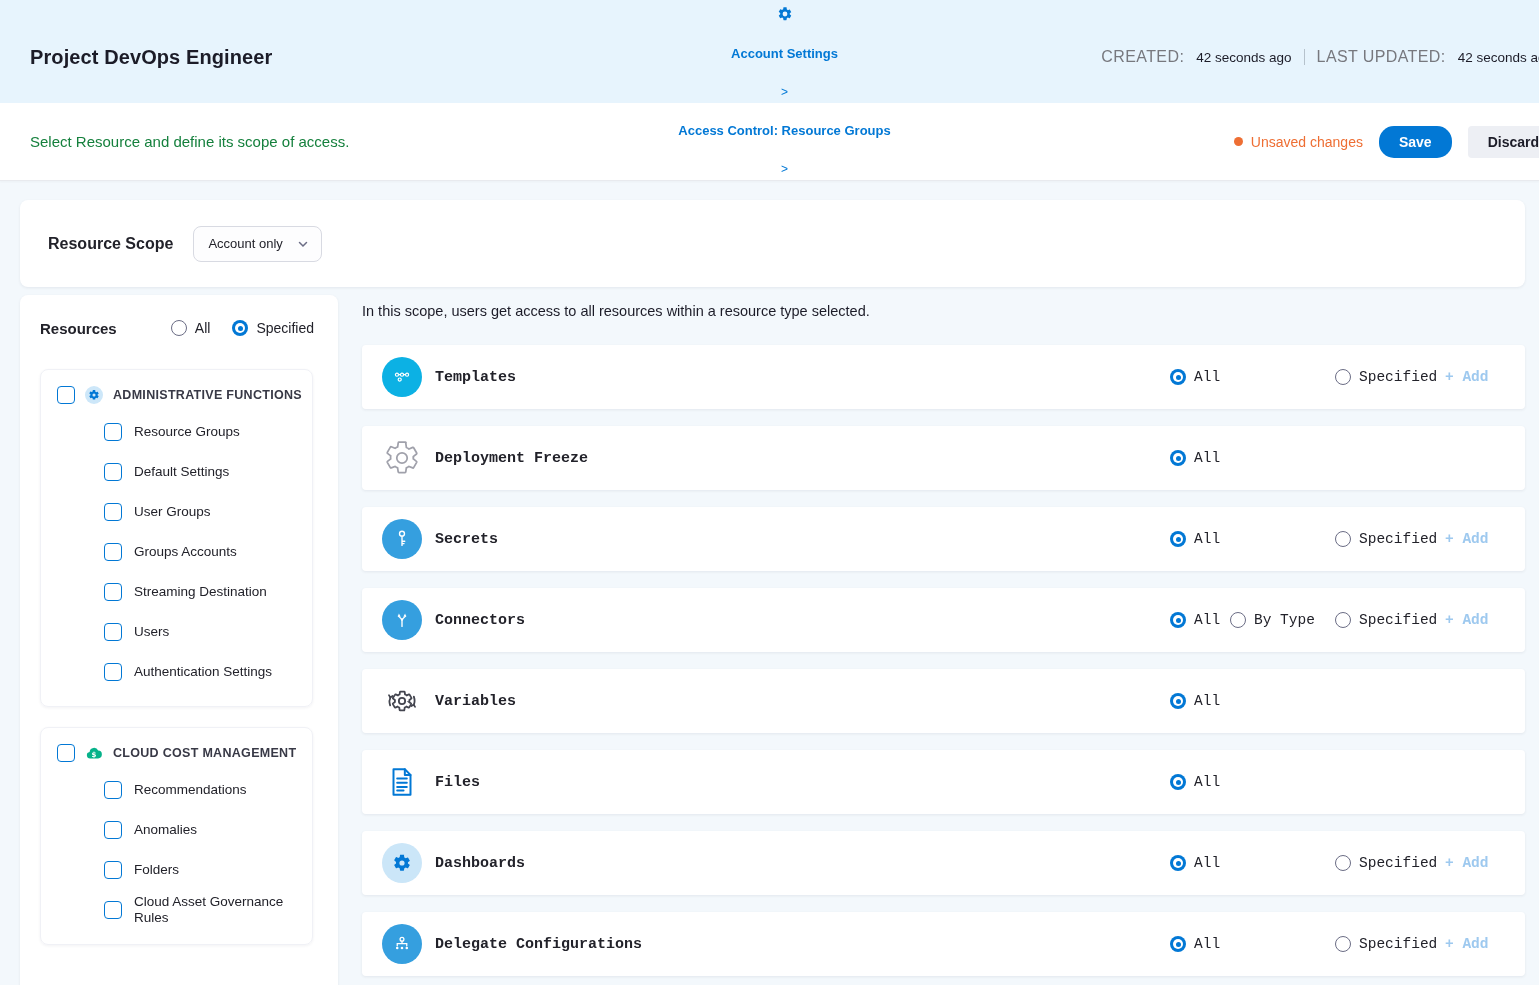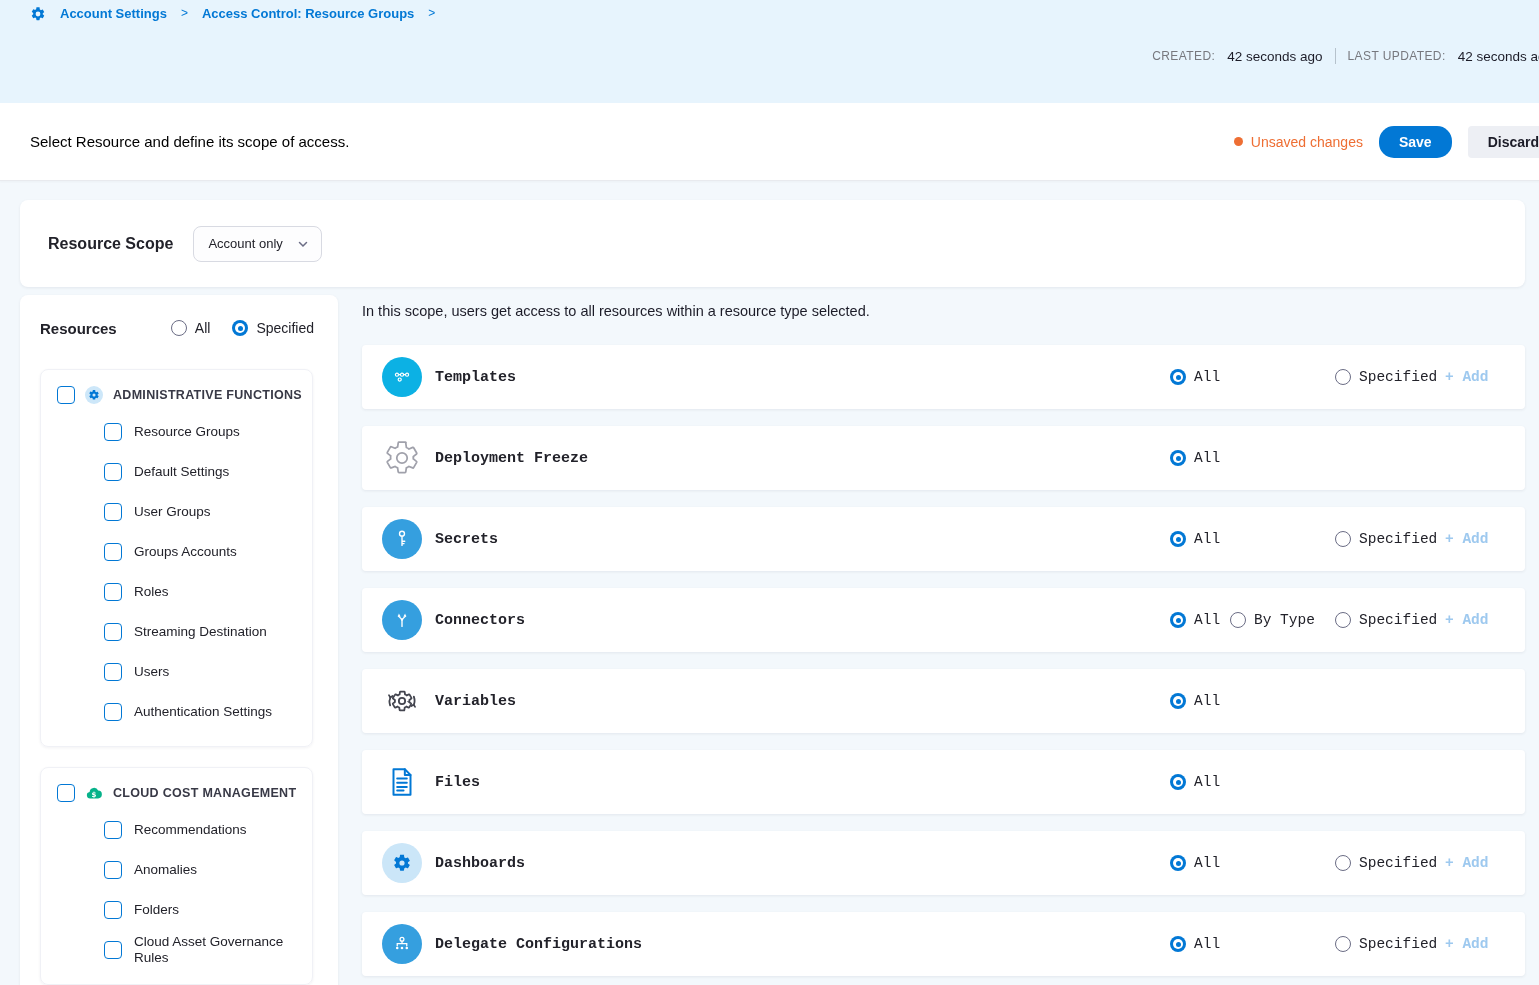--- a/index.html
+++ b/index.html
@@ -5,35 +5,35 @@
   * { margin:0; padding:0; box-sizing:border-box; }
   html,body { width:1539px; height:985px; overflow:hidden; }
   body {
     font-family:"Liberation Sans","DejaVu Sans",sans-serif;
     color:#22222a; background:#f3f8fc;
   }
   .page { width:1539px; height:985px; display:flex; flex-direction:column; }
 
   
   .topbar { background:#e7f4fd; height:103px; padding:6px 0 0 30px; flex:none; position:relative; }
-  .breadcrumb { display:flex; align-items:flex-start; gap:14px; font-size:13px; font-weight:600; color:#0278d5; height:22px; }
+  .breadcrumb { display:flex; align-items:center; gap:24px; font-size:13px; font-weight:600; color:#0278d5; height:22px;flex-direction:column; }
   .crumb-link { color:#0278d5; cursor:pointer; }
   .crumb-sep { color:#0278d5; font-weight:400; font-size:12px; }
   .bc-gear { width:16px; height:16px; display:inline-flex; }
   .title-row { display:flex; align-items:center; margin-top:18px; }
   .page-title { font-size:20px; font-weight:600; color:#1c1c28; letter-spacing:.1px; }
   .meta { position:absolute; right:-14px; top:48px; display:flex; align-items:center; gap:12px; white-space:nowrap; }
-  .meta-label { font-size:12px; color:#77787e; letter-spacing:.4px; }
+  .meta-label { font-size:16px; color:#77787e; letter-spacing:.4px; }
   .meta-value { font-size:13.5px; color:#1c1c28; }
   .meta-sep { width:1px; height:16px; background:#b6c2cc; display:inline-block; }
 
   
   .subbar { background:#ffffff; height:78px; flex:none; display:flex; align-items:center;
             padding:0 0 0 30px; border-bottom:1px solid #e8eaee; box-shadow:0 1px 2px rgba(40,41,61,.04); }
-  .subbar-desc { font-size:15px; color:#000000; }
+  .subbar-desc { font-size:15px; color:#15803d; }
   .subbar-right { margin-left:auto; display:flex; align-items:center; gap:16px; }
   .unsaved { display:flex; align-items:center; gap:8px; color:#ee6e33; font-size:14px; }
   .unsaved-dot { width:9px; height:9px; border-radius:50%; background:#ee6e33; }
   .btn { height:32px; border:none; border-radius:4px; font-size:14px; font-weight:700; padding:0 20px;
          font-family:inherit; cursor:pointer; }
   .btn-save { background:#0278d5; color:#ffffff;border-radius:15px; }
   .btn-discard { background:#edeff4; color:#1c1c28; margin-right:-34px; padding-right:34px; }
 
   
   .content { flex:1; padding:19px 14px 0 20px; overflow:hidden; }
@@ -102,20 +102,23 @@
       <span class="bc-gear">
         <svg viewBox="0 0 24 24" width="16" height="16" fill="#0278d5">
             <path d="M19.14 12.94c.04-.3.06-.61.06-.94s-.02-.64-.07-.94l2.03-1.58a.49.49 0 00.12-.61l-1.92-3.32a.49.49 0 00-.59-.22l-2.39.96c-.5-.38-1.03-.7-1.62-.94l-.36-2.54A.48.48 0 0013.92 2h-3.84c-.24 0-.43.17-.47.41l-.36 2.54c-.59.24-1.13.57-1.62.94l-2.39-.96a.49.49 0 00-.59.22L2.73 8.47c-.12.21-.08.47.12.61l2.03 1.58c-.05.3-.09.63-.09.94s.02.64.07.94l-2.03 1.58a.49.49 0 00-.12.61l1.92 3.32c.12.22.37.29.59.22l2.39-.96c.5.38 1.03.7 1.62.94l.36 2.54c.05.24.24.41.48.41h3.84c.24 0 .44-.17.47-.41l.36-2.54c.59-.24 1.13-.56 1.62-.94l2.39.96c.22.08.47 0 .59-.22l1.92-3.32c.12-.22.07-.47-.12-.61l-2.01-1.58zM12 15.6a3.6 3.6 0 110-7.2 3.6 3.6 0 010 7.2z"></path>
           </svg>
       </span>
       <span class="crumb-link">Account Settings</span>
       <span class="crumb-sep">&gt;</span>
       <span class="crumb-link">Access Control: Resource Groups</span>
       <span class="crumb-sep">&gt;</span>
     </div>
+    <div class="title-row">
+      <h1 class="page-title">Project DevOps Engineer</h1>
+    </div>
     <div class="meta">
       <span class="meta-label">CREATED:</span>
       <span class="meta-value">42 seconds ago</span>
       <span class="meta-sep"></span>
       <span class="meta-label">LAST UPDATED:</span>
       <span class="meta-value">42 seconds ago</span>
     </div>
   </header>
 
   <div class="subbar">
@@ -185,24 +188,20 @@
   <div class="group-item">
     <span class="checkbox"></span>
     <span class="group-item-label">User Groups</span>
   </div>
 
   <div class="group-item">
     <span class="checkbox"></span>
     <span class="group-item-label">Groups Accounts</span>
   </div>
 
-  <div class="group-item">
-    <span class="checkbox"></span>
-    <span class="group-item-label">Roles</span>
-  </div>
 
   <div class="group-item">
     <span class="checkbox"></span>
     <span class="group-item-label">Streaming Destination</span>
   </div>
 
   <div class="group-item">
     <span class="checkbox"></span>
     <span class="group-item-label">Users</span>
   </div>

